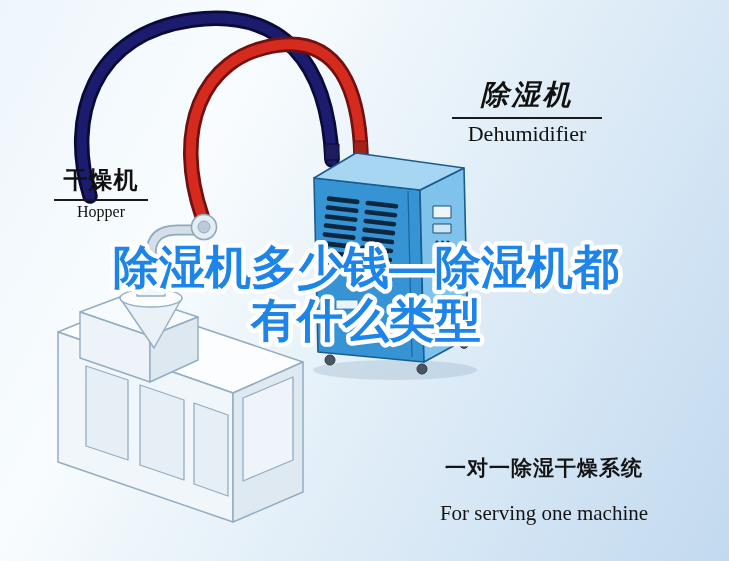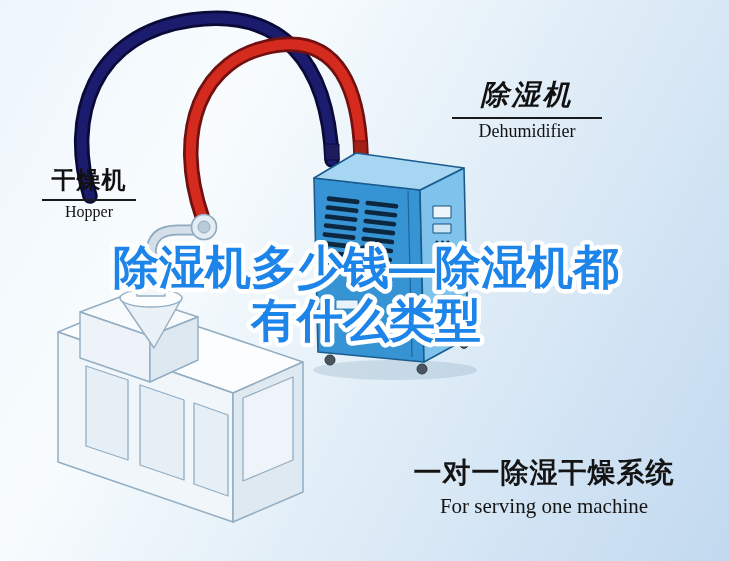--- a/index.html
+++ b/index.html
@@ -10,29 +10,29 @@
     background: linear-gradient(118deg,#eef6fc 0%,#f8fcfe 28%,#e3eff8 55%,#cfe2f3 82%,#c2d9ef 100%);
   }
   svg.illo, svg.title-svg { position:absolute; inset:0; width:729px; height:561px; }
   .label { position:absolute; text-align:center; color:#111; }
   .label .zh { font-weight:bold; }
   .label .rule { border-top:2px solid #1a1a1a; margin:3px 0 2px; }
   .label .en { font-family:"Liberation Serif", serif; }
 
   .dehum-label { left:452px; top:76px; width:150px; }
   .dehum-label .zh { font-size:28px; letter-spacing:3px;font-style:italic; }
-  .dehum-label .en { font-size:18px; }
+  .dehum-label .en { font-size:22px; }
 
-  .hopper-label { left:42px; top:164px; width:94px;text-align:center; }
+  .hopper-label { left:54px; top:164px; width:94px;text-align:center; }
   .hopper-label .zh { font-size:24px; letter-spacing:1px; }
   .hopper-label .en { font-size:16px; }
 
   .system-label { left:396px; top:454px; width:296px; }
-  .system-label .zh { font-size:28px; font-weight:bold; letter-spacing:1px; color:#141414; }
-  .system-label .en { font-family:"Liberation Serif", serif; font-size:21px; margin-top:2px; color:#141414; }
+  .system-label .zh { font-size:21px; font-weight:bold; letter-spacing:1px; color:#141414; }
+  .system-label .en { font-family:"Liberation Serif", serif; font-size:21px; margin-top:19px; color:#141414; }
 
   .title-svg text {
     font-family:"Liberation Sans", sans-serif;
     font-weight:bold; font-size:46px;
     stroke:#ffffff; stroke-width:9; paint-order:stroke;
     stroke-linejoin:round; stroke-linecap:round;
     text-anchor:middle;
   }
 </style>
 </head>

